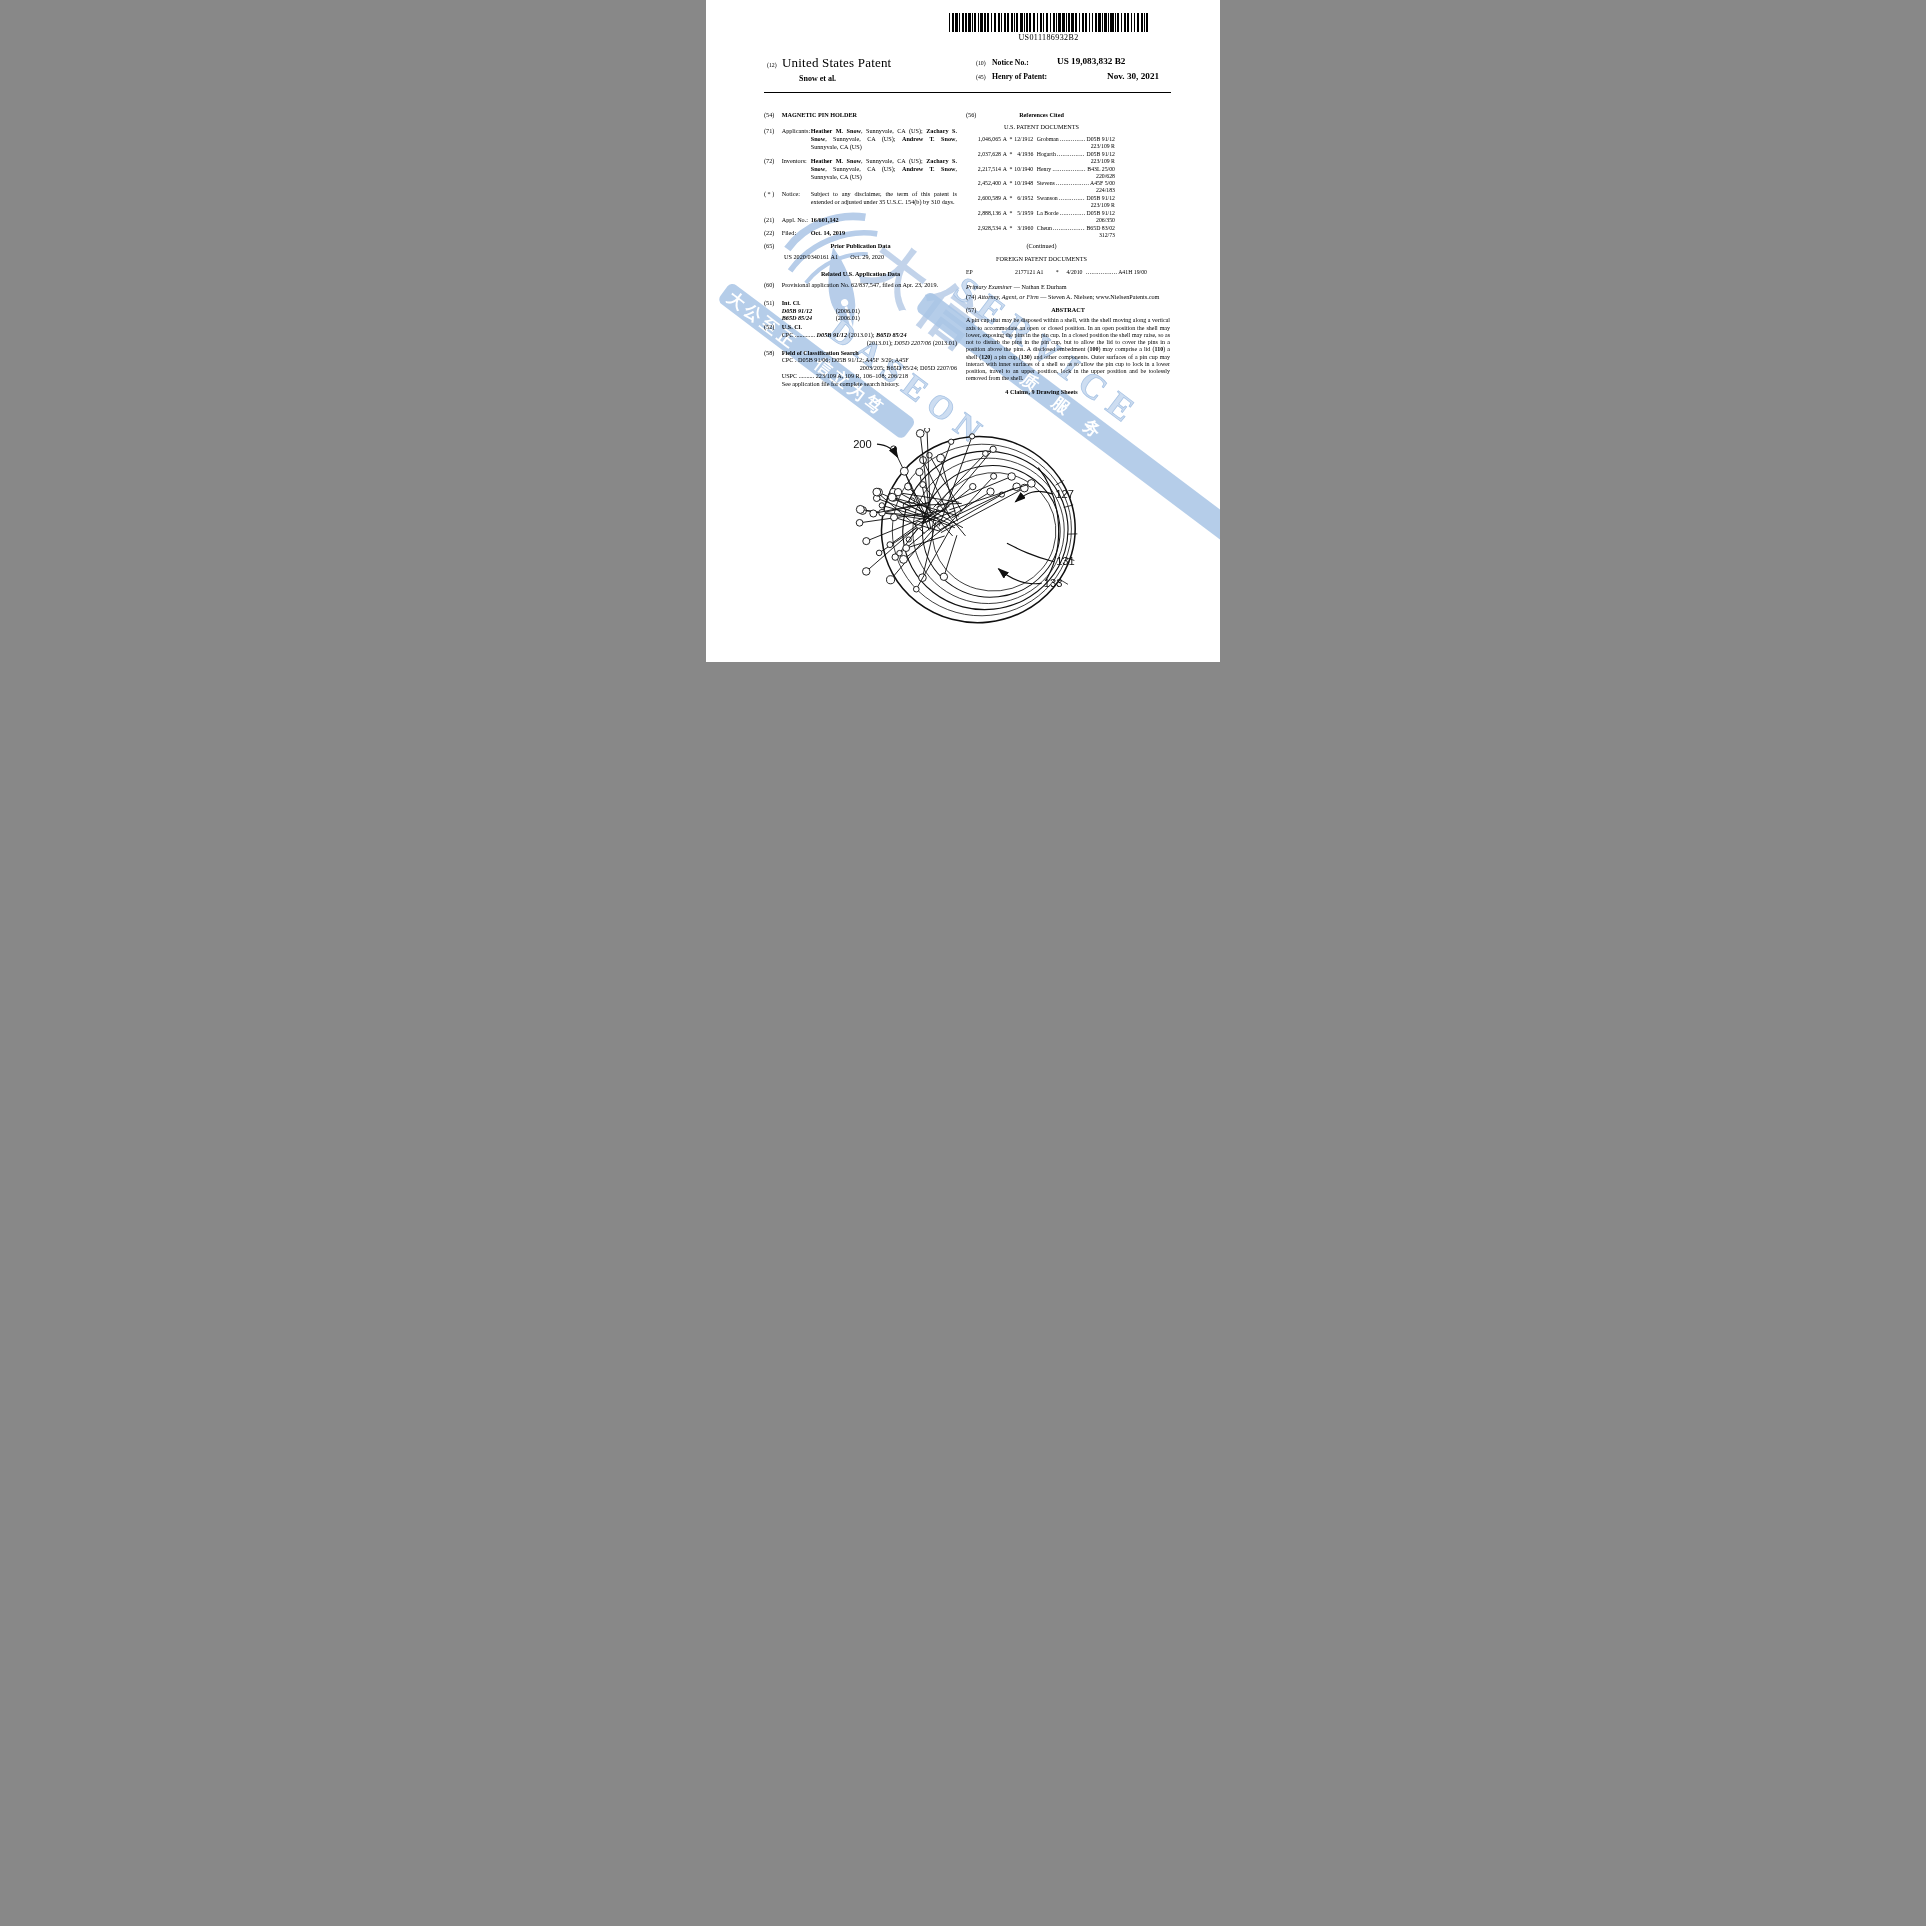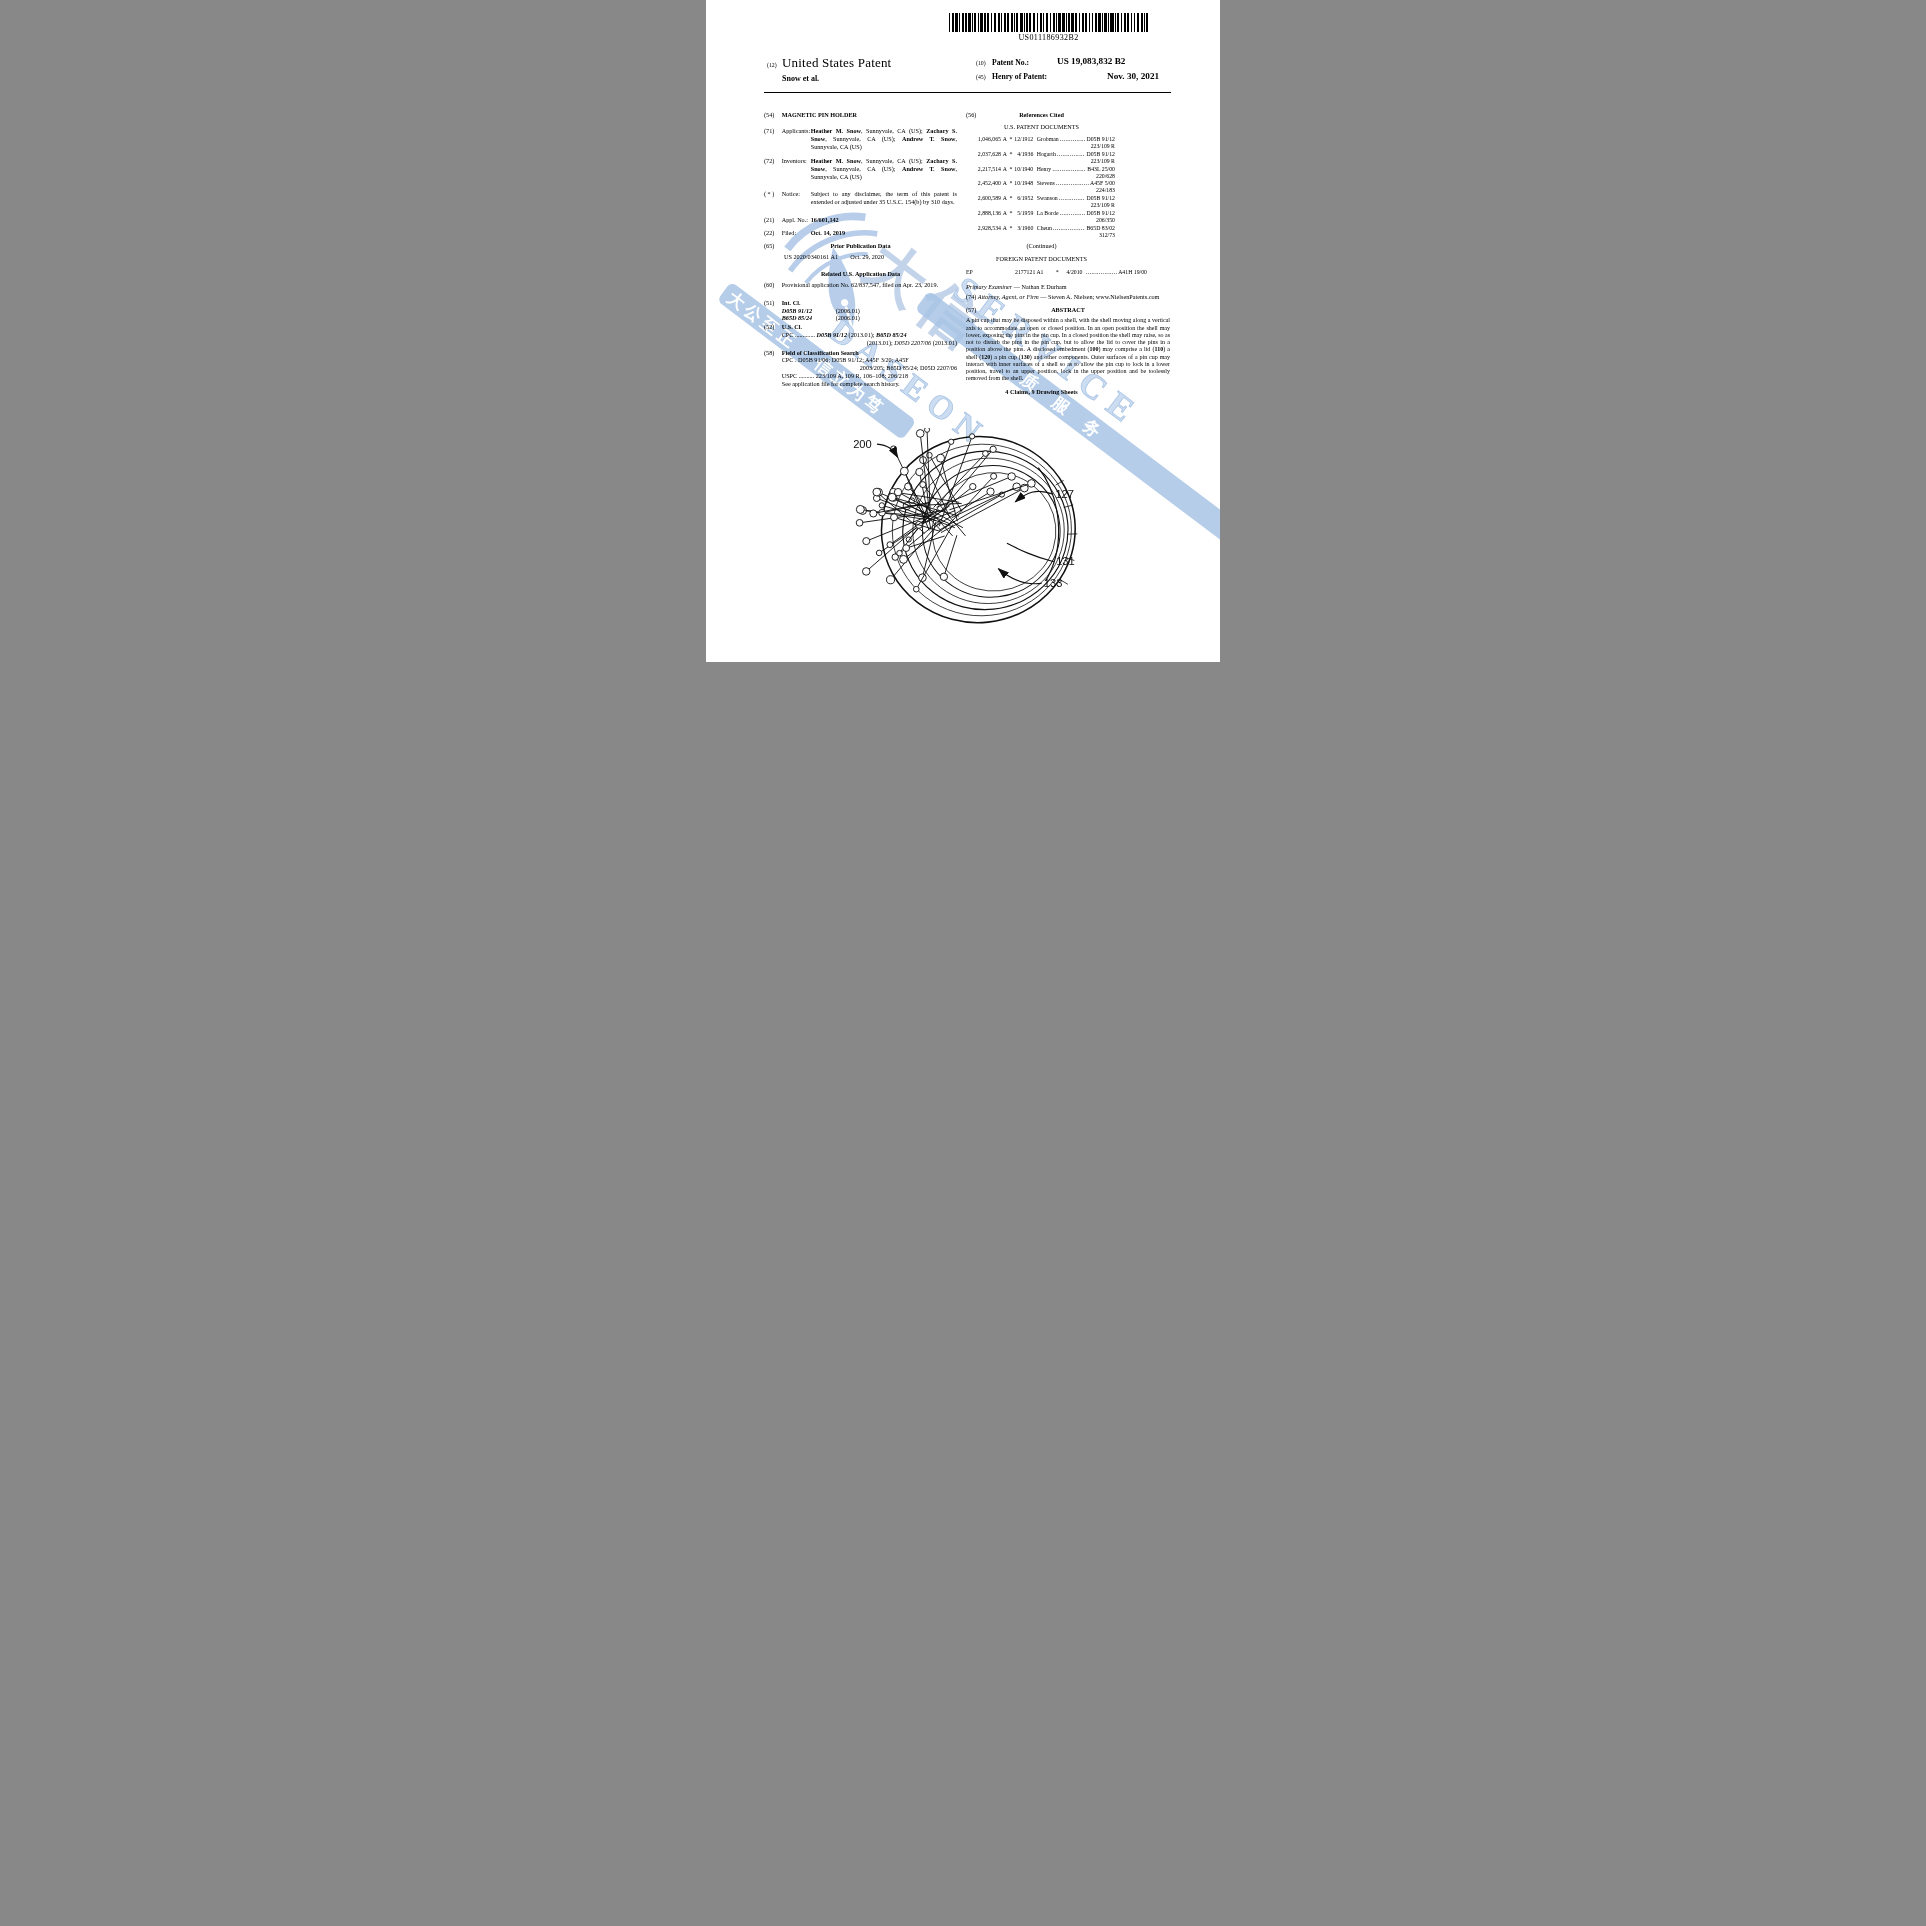--- a/index.html
+++ b/index.html
@@ -87,24 +87,24 @@
     <div class="wm-outline" style="left:127px;top:308px;font-size:33px;letter-spacing:8.5px;">DASEON</div>
     <div class="wm-outline" style="left:252px;top:265px;font-size:35px;letter-spacing:10px;">SERVICE</div>
     <div class="wm-band" style="left:216px;top:288px;width:270px;height:24px;font-size:17px;letter-spacing:21.6px;padding-left:127px;">质服务</div>
   </div>
 
   <div class="abs barcode z1"></div>
   <div class="abs bartext z1">US011186932B2</div>
 
   <div class="abs hnum z1" style="left:61px;top:62px;">(12)</div>
   <div class="abs htitle z1" style="left:76px;top:55px;">United States Patent</div>
-  <div class="abs hsub z1" style="left:76px;top:74px;">Snow et al.</div>
+  <div class="abs hsub z1" style="left:93px;top:74px;">Snow et al.</div>
 
   <div class="abs hnum z1" style="left:270px;top:60px;">(10)</div>
-  <div class="abs hlabel z1" style="left:286px;top:58px;">Patent No.:</div>
+  <div class="abs hlabel z1" style="left:286px;top:58px;">Notice No.:</div>
   <div class="abs hval z1" style="left:351px;top:56px;">US 19,083,832 B2</div>
   <div class="abs hnum z1" style="left:270px;top:74px;">(45)</div>
   <div class="abs hlabel z1" style="left:286px;top:72px;">Henry of Patent:</div>
   <div class="abs hval z1" style="left:401px;top:71px;">Nov. 30, 2021</div>
   <div class="abs hrule z1"></div>
 
   <div class="col col-l">
     <div class="item mb22">
       <span class="inum">(54)</span>
       <span class="ibody bold">MAGNETIC PIN HOLDER</span>

